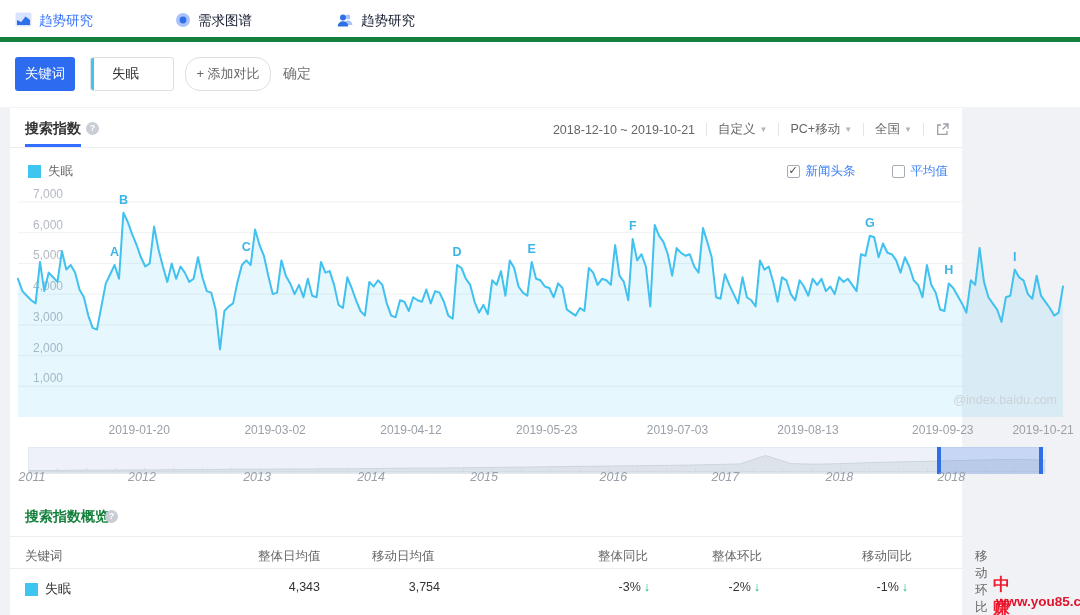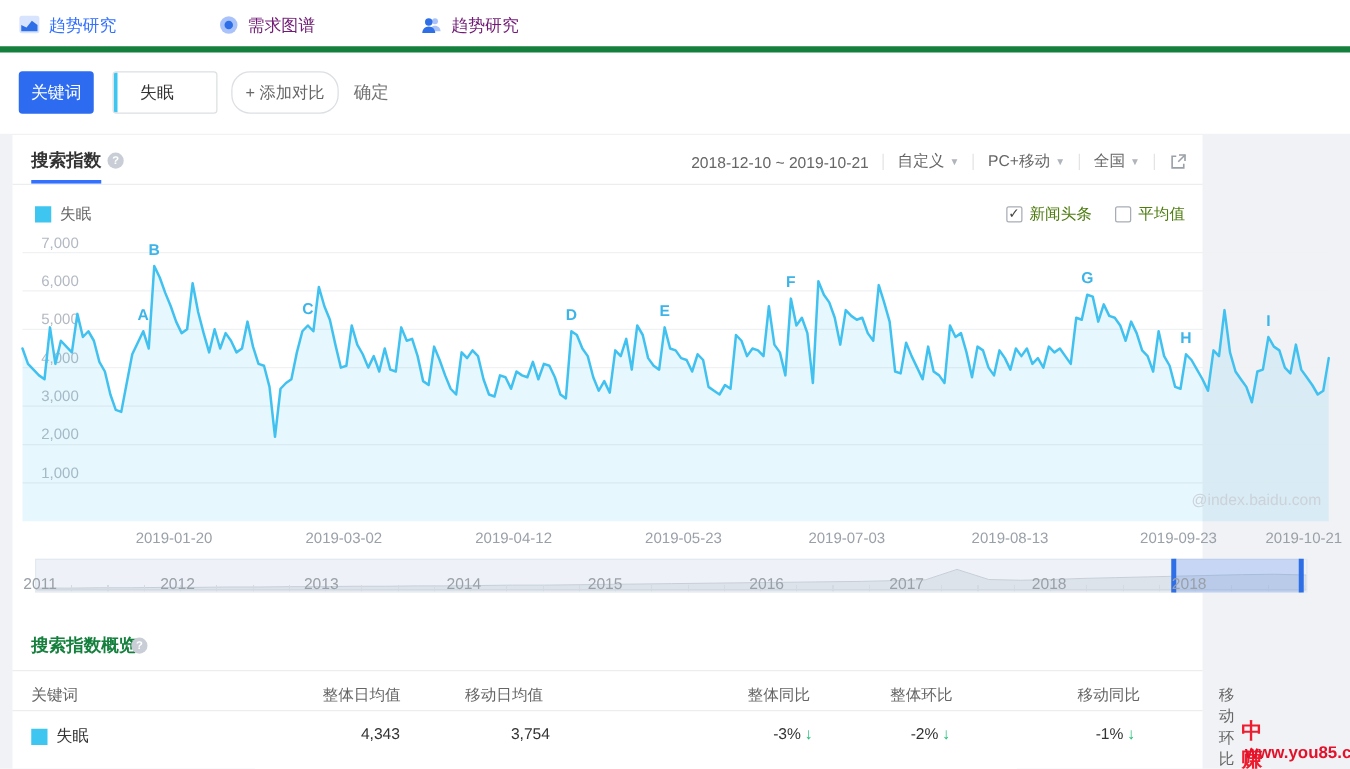--- a/index.html
+++ b/index.html
@@ -7,21 +7,21 @@
   body {
     width:1080px; height:615px; overflow:hidden; position:relative;
     background:#f1f2f5;
     font-family:"Liberation Sans","DejaVu Sans",sans-serif;
     color:#333;
   }
   
   .topsec { position:absolute; left:0; top:0; width:1080px; height:107px; background:#fff; }
   .nav { position:absolute; left:0; top:0; width:100%; height:42px; border-bottom:5px solid #15803d; }
   .nav-item { position:absolute; top:9px; height:24px; display:flex; align-items:center; gap:7px;
-              font-size:13.5px; color:#701a75; cursor:pointer; }
+              font-size:13.5px; color:#0f172a; cursor:pointer; }
   .nav-item.active { color:#3370ff; }
   .n1 { left:15px; } .n2 { left:175px; } .n3 { left:337px; }
   .kw-btn { position:absolute; left:15px; top:57px; width:60px; height:34px; background:#2d6cf0;
             color:#fff; border:none; border-radius:3px; font-size:13.5px; cursor:pointer;
             font-family:inherit; }
   .kw-input { position:absolute; left:90px; top:57px; width:84px; height:34px; background:#fff;
               border:1px solid #dcdfe3; border-radius:3px; display:flex; align-items:center;
               font-size:13.5px; overflow:hidden; cursor:text; }
   .kw-accent { width:3px; align-self:stretch; background:#3ec6f1; margin-right:18px; }
   .add-btn { position:absolute; left:185px; top:57px; width:86px; height:34px; background:#fff;
@@ -40,35 +40,35 @@
   .panel-controls { position:absolute; right:12px; top:13px; display:flex; align-items:center; gap:11px;
                     font-size:12.5px; color:#666; white-space:nowrap; }
   .sep { width:1px; height:13px; background:#e4e4e4; }
   .ctrl { cursor:pointer; display:flex; align-items:center; gap:4px; }
   .caret { color:#b0b5bc; font-size:8px; }
   .export { cursor:pointer; display:flex; align-items:center; }
   
   .legend-chip { position:absolute; left:18px; top:55px; display:flex; align-items:center; gap:7px;
                  font-size:12.5px; color:#666; cursor:pointer; }
   .swatch { width:13px; height:13px; background:#3ec6f1; }
-  .legend-opts { position:absolute; right:14px; top:55px; display:flex; align-items:center; gap:18px;
-                 font-size:12.5px; color:#4d7c0f; }
+  .legend-opts { position:absolute; right:14px; top:55px; display:flex; align-items:center; gap:36px;
+                 font-size:12.5px; color:#3b82f6; }
   .opt { display:flex; align-items:center; gap:6px; cursor:pointer; }
   .cb { width:13px; height:13px; border:1px solid #a8adb5; border-radius:2px; background:#fff; position:relative; }
   .cb.checked::after { content:"\2713"; position:absolute; left:1px; top:-2px; font-size:11px;
                        color:#444; font-weight:700; }
   #main-chart { position:absolute; left:8px; top:82px; overflow:visible; }
   
   .slider { position:absolute; left:18px; top:339px; width:1018px; height:27px; background:#eef2f8;
             border:1px solid #e3e9f1; }
   .slider-ticks { position:absolute; left:0; right:0; bottom:0; height:5px;
             background:repeating-linear-gradient(to right,transparent 0 28px,#d3dae2 28px 29px); }
   .sel { position:absolute; top:-1px; bottom:-1px; background:rgba(79,130,233,0.25); }
   .handle { position:absolute; top:-1px; bottom:-1px; width:4px; background:#2e6fe8; cursor:ew-resize; }
-  .years { position:absolute; left:18px; top:352px; width:1018px; height:15px; }
+  .years { position:absolute; left:18px; top:362px; width:1018px; height:15px;font-style:italic; }
   .year { position:absolute; top:0; transform:translateX(-50%); font-size:12.5px; color:#9aa0a8; }
   
   .ov-title { position:absolute; left:15px; top:400px; font-size:14px; font-weight:700; color:#15803d; }
   .help-o { position:absolute; left:95px; top:402px; }
   .div1 { position:absolute; left:0; top:428px; width:100%; height:1px; background:#ededed; }
   .div2 { position:absolute; left:0; top:460px; width:100%; height:1px; background:#ededed; }
   .th { position:absolute; top:440px; font-size:12.5px; color:#666; }
   .th1{left:15px;} .th2{left:248px;} .th3{left:362px;} .th4{left:588px;} .th5{left:702px;}
   .th6{left:852px;} .th7{left:965px;}
   .kwcell { position:absolute; left:15px; top:472px; display:flex; align-items:center; gap:7px;

